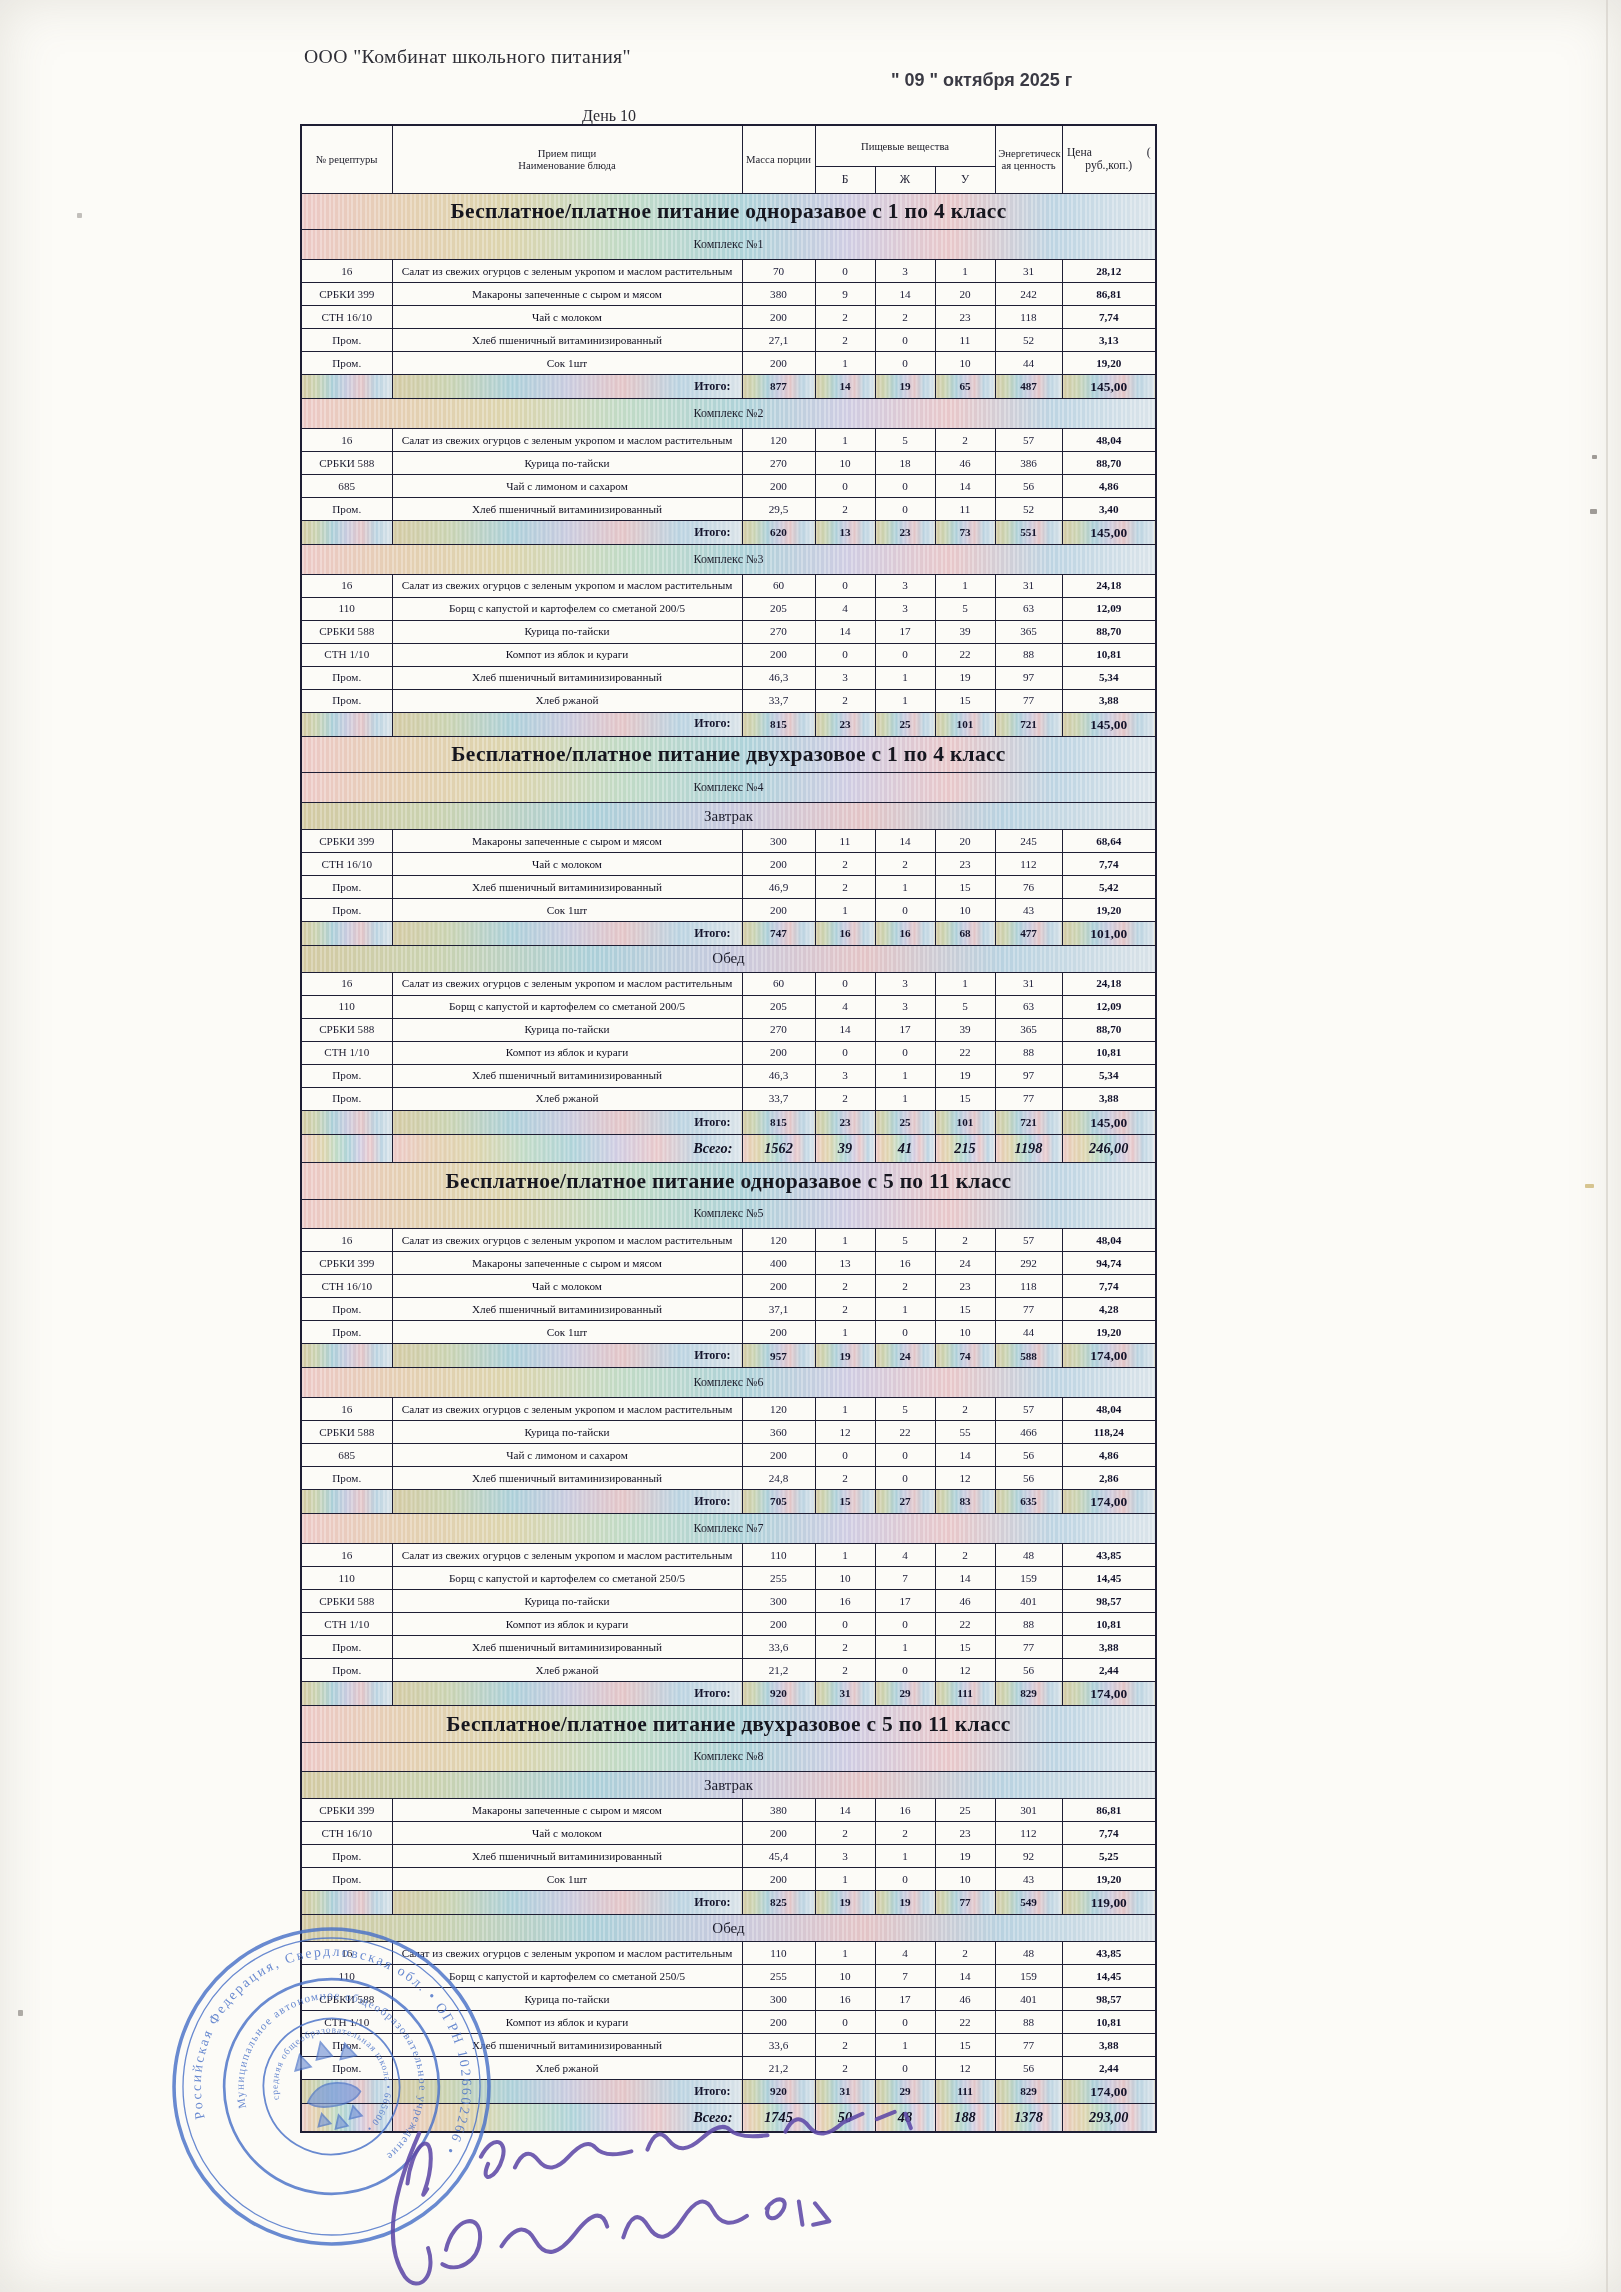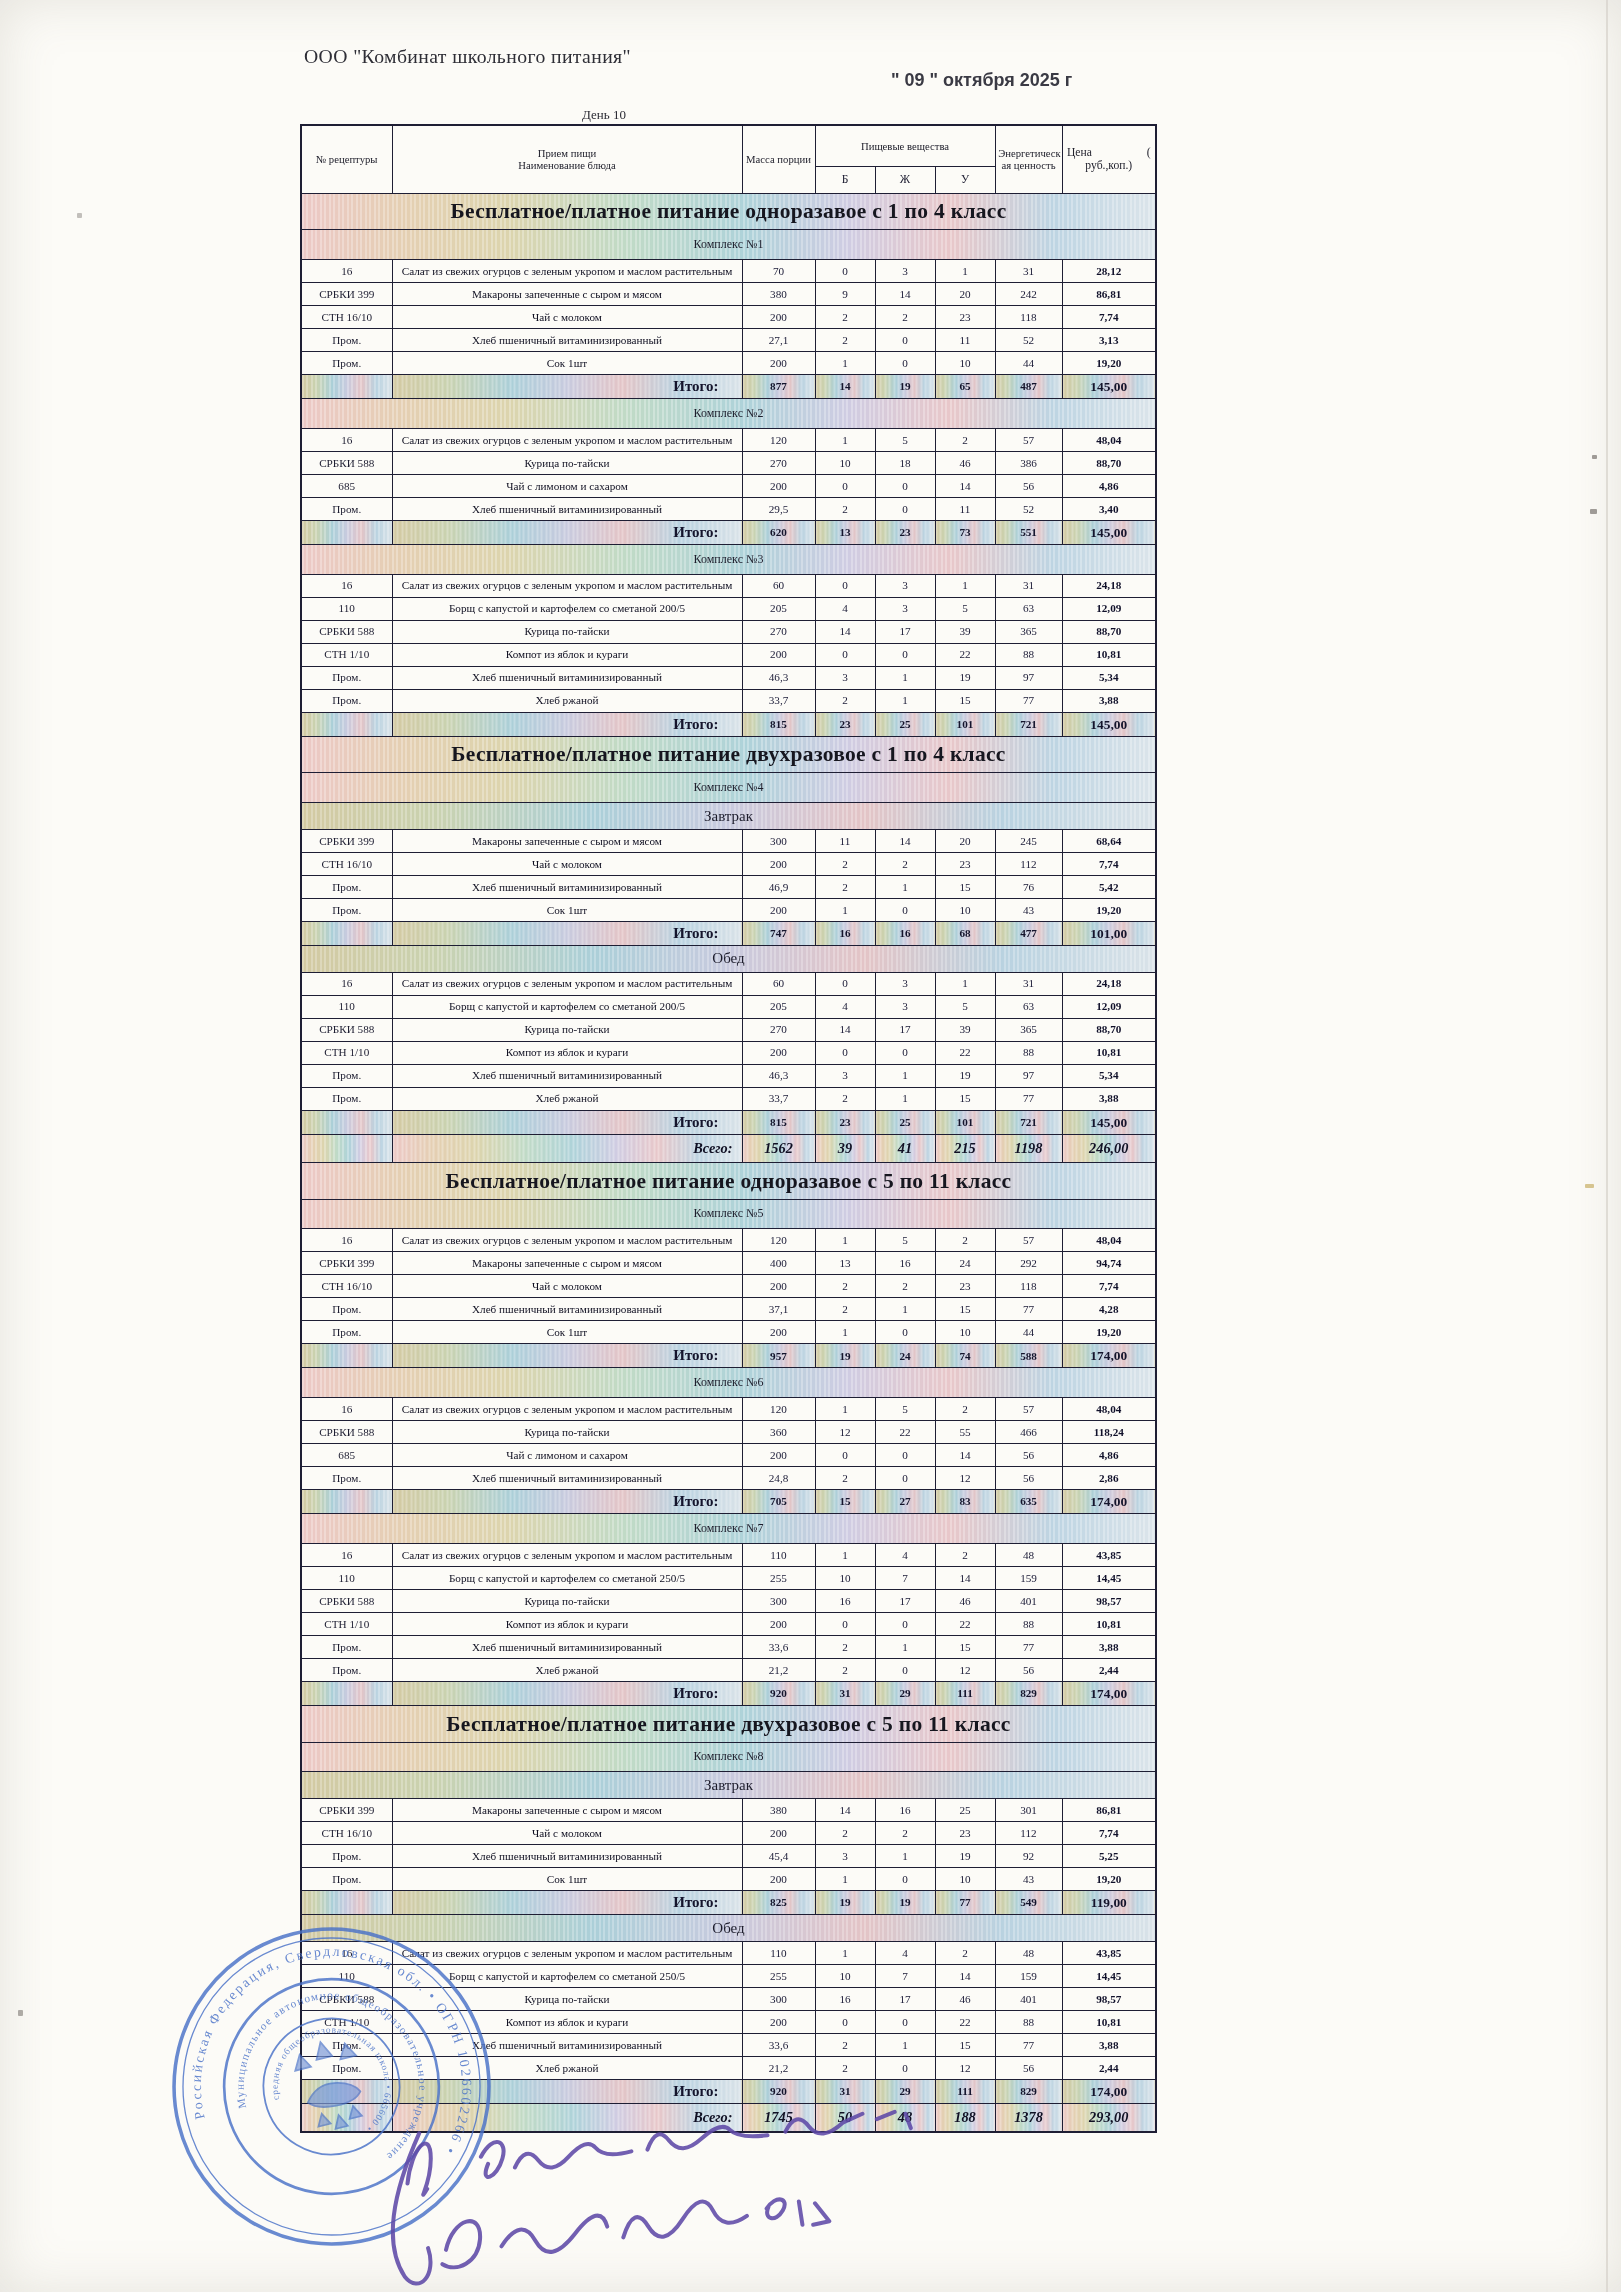--- a/index.html
+++ b/index.html
@@ -5,21 +5,21 @@
   html,body{margin:0;padding:0;background:#9a9a96;}
   .scan{position:relative;width:1621px;height:2293px;background:#fcfbf7;overflow:hidden;
         font-family:"Liberation Serif",serif;color:#1c1c30;
         box-shadow:inset 0 0 54px rgba(120,115,100,.18);}
   .edge-line{position:absolute;top:0;bottom:0;left:1606px;width:1.8px;background:#d5d2ca;opacity:.7;}
   .speck{position:absolute;background:#55504a;border-radius:0.9px;opacity:.55;}
 
   .org-name{position:absolute;left:304px;top:45px;font-size:19.7px;color:#2e2e36;letter-spacing:0.4px;}
   .date-line{position:absolute;left:891px;top:70px;font-family:"Liberation Sans",sans-serif;
              font-weight:bold;font-size:18px;color:#3a3a44;}
-  .day-label{position:absolute;left:582px;top:107px;font-size:13px;color:#2a2a33;}
+  .day-label{position:absolute;left:582px;top:107px;font-size:16px;color:#2a2a33;}
 
   table.menu{position:absolute;left:300px;top:124px;width:855px;border-collapse:collapse;
              table-layout:fixed;border:2.7px solid #1e1e34;}
   table.menu td{border:1.8px solid #1e1e34;padding:0.9px 4.5px;vertical-align:middle;
                 font-size:11.2px;text-align:center;line-height:1.12;}
   tr.thead-r1 td{font-size:10.7px;color:#23232f;padding:1.8px 2.7px;}
   tr.thead-r1{height:41px;}
   tr.thead-r2{height:27px;}
   tr.thead-r2 td{font-size:11.6px;}
   .price-h-top{display:flex;justify-content:space-between;padding:0 1.8px;font-size:11.6px;gap:11px;}
@@ -37,21 +37,21 @@
                      #cfcce2 64%,#e8c7c9 76%,#bdd4e2 88%,#dbe4ea 100%);}
   .band2{background-image:
      repeating-linear-gradient(90deg,rgba(255,255,255,.25) 0 1.8px,rgba(255,255,255,0) 1.8px 4.5px),
      linear-gradient(90deg,#d3c9a2 0%,#c9d2b0 16%,#abcfd8 34%,#c8cade 50%,#e3c4c6 66%,
                      #b9d2e0 82%,#d9e2e8 100%);}
   tr.section-title-row td{font-size:21.5px;font-weight:bold;color:#16161f;height:34px;letter-spacing:0.3px;}
   tr.complex-title-row td{font-size:12px;color:#1d1d2c;height:27px;}
   tr.meal-title-row td{font-size:15px;color:#1d1d2c;height:24px;}
   tr.totals-row{height:24px;}
   tr.totals-row td{font-weight:bold;font-size:11.2px;color:#14142c;}
-  tr.totals-row td.total-label{text-align:right;font-size:15px;padding-right:23px;}
+  tr.totals-row td.total-label{text-align:right;font-size:12px;padding-right:11px;}
   tr.totals-row td.price-cell{font-size:13.4px;}
   tr.grand-row{height:28px;}
   tr.grand-row td{font-weight:bold;font-style:italic;font-size:14.3px;color:#101024;}
   tr.grand-row td.total-label{text-align:right;padding-right:9px;}
 
   .footer{position:absolute;left:300px;top:2154px;font-family:"Liberation Sans",sans-serif;
           font-size:11.6px;color:#45454e;}
   .footer .frow{position:relative;margin-bottom:15px;white-space:nowrap;}
   .sig-line{display:inline-block;border-bottom:1.8px solid #a86a2c;height:9px;vertical-align:baseline;}
   .econ-name{font-size:11.6px;color:#45454e;margin-left:7.2px;}

